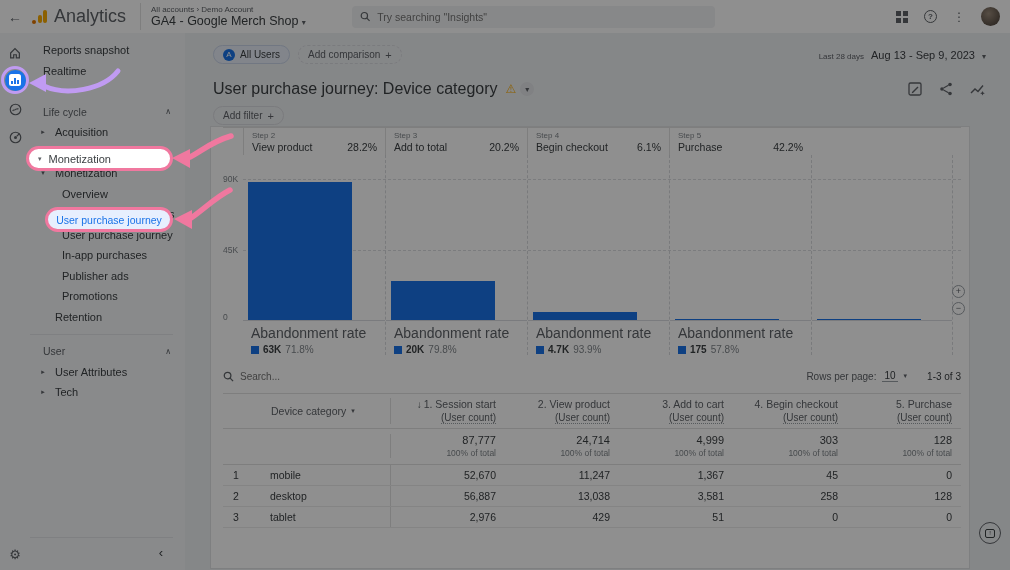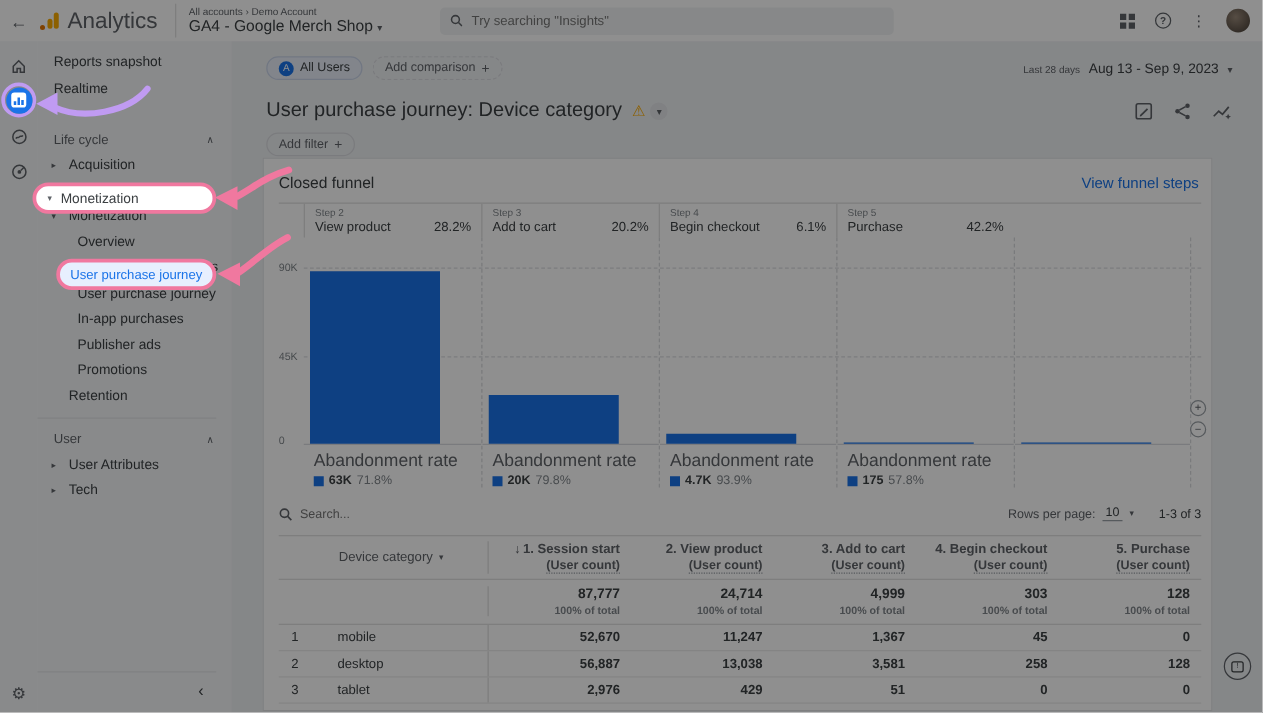--- a/index.html
+++ b/index.html
@@ -108,21 +108,21 @@
   .tbl-right { margin-left:auto; display:flex; align-items:center; gap:6px; font-size:10px; color:#5f6368; }
   .rpp-val { border-bottom:1px solid #9aa0a6; padding:0 2px; color:#3c4043; }
   .rpp-caret { font-size:7px; }
   .tbl-range { margin-left:14px; color:#3c4043; }
 
   .tbl { margin:6px 8px 0 12px; font-size:10.5px; }
   .trow { display:flex; align-items:stretch; }
   .th-row { border-top:1px solid #e0e0e0; border-bottom:1px solid #e0e0e0; padding:4px 0; color:#5f6368; }
   .dim-cell { width:168px; border-right:1px solid #e0e0e0; display:flex; align-items:center; }
   .dim-head { padding-left:48px; display:flex; align-items:center; gap:5px; }
-  .num-cell { flex:1; text-align:right; padding-right:9px;font-weight:bold; }
+  .num-cell { flex:1; text-align:right; padding-right:9px; }
   .col-head .l1 { white-space:nowrap; }
   .col-head .l2 { display:inline-block; border-bottom:1px dotted #9aa0a6; font-size:10px; margin-top:2px; }
   .sort-arrow { font-size:10px; margin-right:2px; }
   .totals-row { border-bottom:1px solid #e0e0e0; padding:5px 0 6px 0; }
   .tot-val { font-size:11px; color:#3c4043; }
   .tot-sub { font-size:8.5px; color:#80868b; margin-top:2px; }
   .data-row { border-bottom:1px solid #ececec; height:21px; }
   .row-num { width:26px; text-align:center; color:#3c4043; display:flex; align-items:center; justify-content:center; }
   .row-dim { flex:1; display:flex; align-items:center; padding-left:21px; }
   .data-row .num-cell { display:flex; align-items:center; justify-content:flex-end; }
@@ -322,38 +322,34 @@
 
   <div class="filter-row">
     <div class="chip filter">
       <span>Add filter</span>
       <span class="plus">+</span>
     </div>
   </div>
 
   <div class="card">
 
-    <div class="funnel-head">
-      <span class="funnel-title">Closed funnel</span>
-      <a class="funnel-link" href="#">View funnel steps</a>
-    </div>
 
     <div class="steps-row">
       <div class="ygap"></div>
       <div class="step-col">
           <div class="step-num">Step 2</div>
           <div class="step-line">
             <span>View product</span>
             <span class="step-rate">28.2%</span>
           </div>
         </div>
       <div class="step-col">
           <div class="step-num">Step 3</div>
           <div class="step-line">
-            <span>Add to cart</span>
+            <span>Add to total</span>
             <span class="step-rate">20.2%</span>
           </div>
         </div>
       <div class="step-col">
           <div class="step-num">Step 4</div>
           <div class="step-line">
             <span>Begin checkout</span>
             <span class="step-rate">6.1%</span>
           </div>
         </div>

